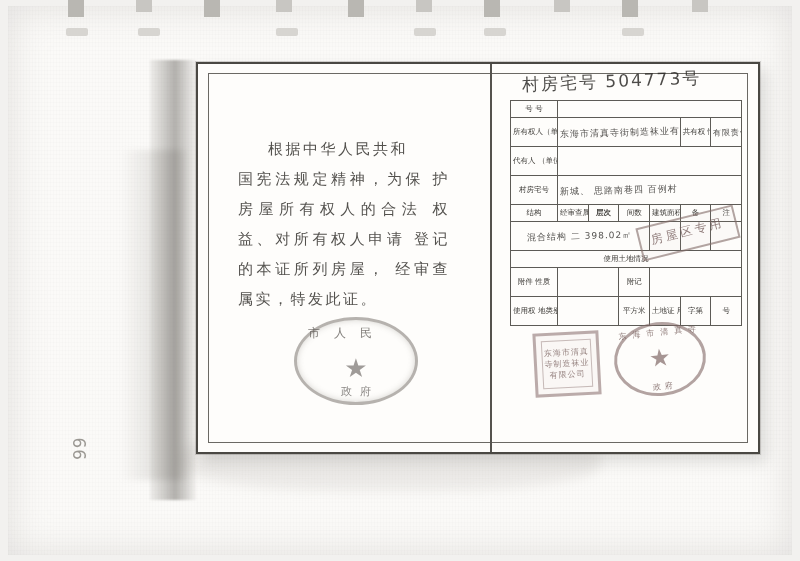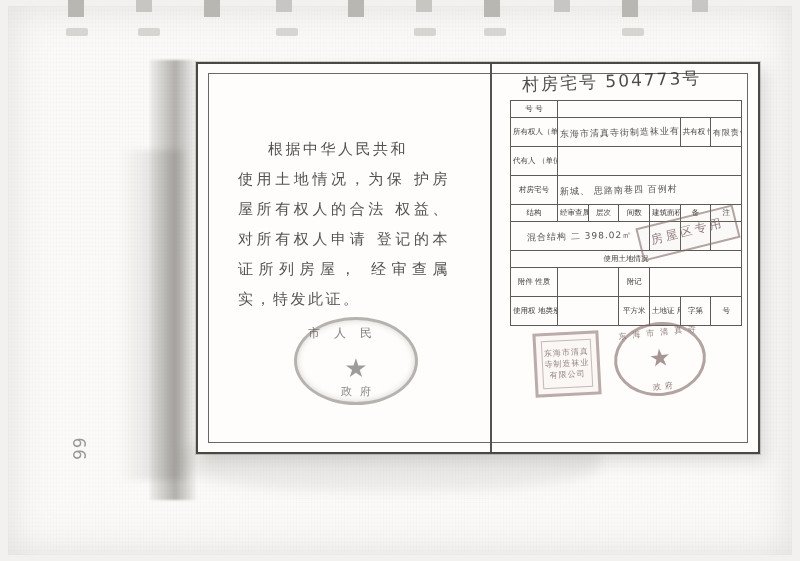--- a/index.html
+++ b/index.html
@@ -364,21 +364,21 @@
 
   <div id="page-number">99</div>
 
   <div id="book">
     <div id="book-inner-frame"></div>
     <div id="book-center-line"></div>
 
     <div id="left-page">
       <div id="declaration">
         <span class="indent">根据中华人民共和</span>
-        <span>使用土地情况，为保</span>
+        <span>国宪法规定精神，为保</span>
         <span>护房屋所有权人的合法</span>
         <span>权益、对所有权人申请</span>
         <span>登记的本证所列房屋，</span>
         <span>经审查属实，特发此证。</span>
       </div>
 
       <div id="left-seal">
         <div class="ring"></div>
         <div class="seal-text-top">市人民</div>
         <div class="star">★</div>
@@ -411,21 +411,21 @@
         </tr>
         <tr>
           <td class="lbl tall">村房宅号</td>
           <td class="tall" colspan="6">
             <span class="hw">新城、 思路南巷四 百例村</span>
           </td>
         </tr>
         <tr>
           <td class="lbl">结构</td>
           <td class="lbl" style="width:38px;">经审查属实</td>
-          <td class="lbl" style="width:24px;">层次</td>
+          <td class="lbl" style="width:24px;font-weight:bold;">层次</td>
           <td class="lbl" style="width:24px;">间数</td>
           <td class="lbl" style="width:48px;">建筑面积（㎡）</td>
           <td class="lbl">备</td>
           <td class="lbl">注</td>
         </tr>
         <tr>
           <td class="center tall" colspan="4">
             <span class="hw">混合结构 二 398.02㎡</span>
           </td>
           <td class="tall"></td>

